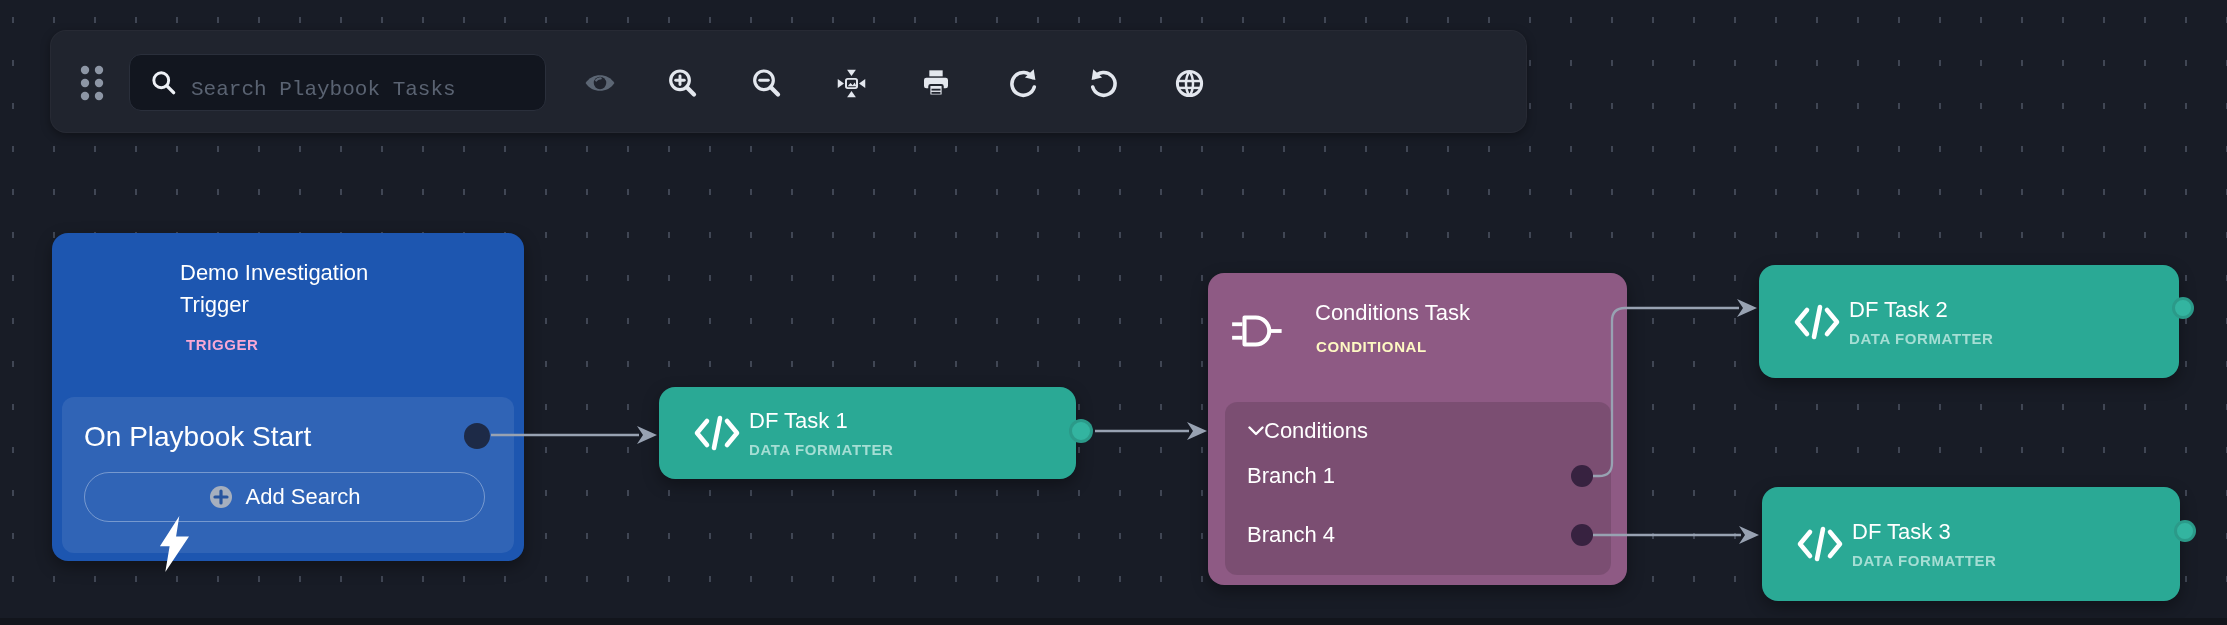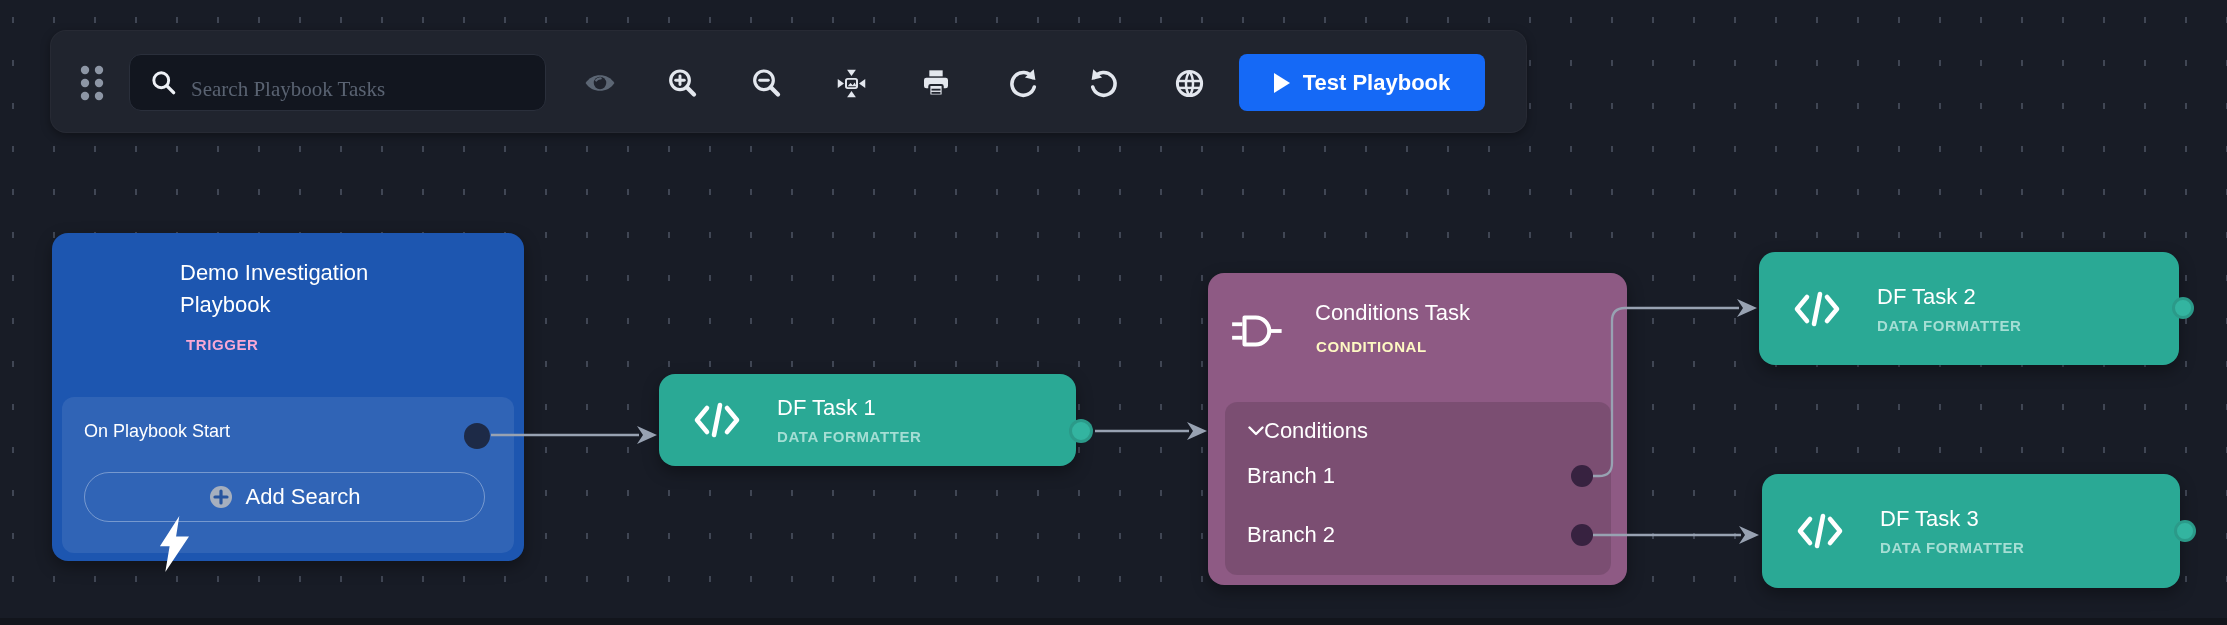--- a/index.html
+++ b/index.html
@@ -26,21 +26,21 @@
     box-shadow:0 3px 10px rgba(0,0,0,0.35);
   }
   .drag-handle { position:absolute; left:26px; top:33px; width:30px; height:38px; cursor:grab; }
   .searchbox {
     position:absolute; left:78px; top:23px; width:417px; height:57px;
     background:#12161f; border:1px solid #2a2f3b; border-radius:12px;
     display:flex; align-items:center; gap:14px; padding-left:20px;
   }
   .searchbox input {
     flex:1; background:transparent; border:none; outline:none;
-    font-family:Liberation Serif, serif; font-size:21px; color:#c3cad6; height:100%;margin-top:13px;
+    font-family:Liberation Mono, monospace; font-size:21px; color:#c3cad6; height:100%;margin-top:13px;
   }
   .searchbox input::placeholder { color:#5a6372; }
   .tb-btn {
     position:absolute; top:32px; width:40px; height:40px;
     background:transparent; border:none; cursor:pointer;
     display:flex; align-items:center; justify-content:center;
   }
   .test-btn {
     position:absolute; left:1188px; top:23px; width:246px; height:57px;
     background:#1569f6; border:none; border-radius:8px; cursor:pointer;
@@ -55,31 +55,31 @@
 
   
   .trigger-node { left:52px; top:233px; width:472px; height:328px; background:#1d56b0; }
   .trigger-node .bolt { position:absolute; left:98px; top:283px; }
   .trigger-node .t-title { position:absolute; left:128px; top:24px; width:250px; line-height:32px; }
   .trigger-node .t-type  { position:absolute; left:134px; top:103px; color:#f9a8d4; }
   .trigger-panel {
     position:absolute; left:10px; top:164px; width:452px; height:156px;
     background:rgba(255,255,255,0.085); border-radius:12px;
   }
-  .trigger-row-label { position:absolute; left:22px; top:24px; color:#fff; font-size:18px; }
+  .trigger-row-label { position:absolute; left:22px; top:24px; color:#fff; font-size:28px; }
   .trigger-port { position:absolute; left:402px; top:26px; width:26px; height:26px; border-radius:50%; background:#1d2a47; }
   .add-trigger-btn {
     position:absolute; left:22px; top:75px; width:401px; height:50px;
     background:transparent; border:1.5px solid rgba(255,255,255,0.34); border-radius:25px;
     display:flex; align-items:center; justify-content:center; gap:13px;
     color:#fff; font-family:"Liberation Sans", sans-serif; font-size:22px; cursor:pointer;
   }
 
   
-  .df-node { background:#2aa995; display:flex; align-items:center; padding-left:34px; gap:36px; }
+  .df-node { background:#2aa995; display:flex; align-items:center; padding-left:34px; gap:8px;margin-top:13px; }
   .df-node .texts { display:flex; flex-direction:column; gap:7px; }
   .df-node .node-type { color:#a5ded4; }
   #df1 { left:659px;  top:374px; width:417px; height:92px; }
   #df2 { left:1759px; top:252px; width:420px; height:113px; }
   #df3 { left:1762px; top:474px; width:418px; height:114px; }
   .df-port {
     position:absolute; width:24px; height:24px; border-radius:50%;
     background:#33b4a0; border:3px solid rgba(0,0,0,0.14); z-index:4;
   }
   #df1-port { left:1069px; top:419px; }
@@ -192,33 +192,27 @@
 
     <button class="tb-btn" style="left:1118px">
       <svg width="33" height="33" viewBox="0 0 24 24">
         <circle cx="12" cy="12" r="8.8" fill="none" stroke="#e3e7ee" stroke-width="2.2"></circle>
         <path d="M12,3.2 C8.6,7.5 8.6,16.5 12,20.8 M12,3.2 C15.4,7.5 15.4,16.5 12,20.8" fill="none" stroke="#e3e7ee" stroke-width="1.8"></path>
         <line x1="3.6" y1="10.2" x2="20.4" y2="10.2" stroke="#e3e7ee" stroke-width="1.8"></line>
         <line x1="4.2" y1="15.2" x2="19.8" y2="15.2" stroke="#e3e7ee" stroke-width="1.8"></line>
       </svg>
     </button>
 
-    <button class="test-btn">
-      <svg width="16" height="20" viewBox="0 0 16 20">
-        <polygon points="0,0 16,10 0,20" fill="#ffffff"></polygon>
-      </svg>
-      <span>Test Playbook</span>
-    </button>
   </div>
 
   <div class="node trigger-node">
     <svg class="bolt" width="50" height="56" viewBox="0 0 32 52">
       <polygon points="20,0 2,28 11,28 7,52 29,19 17,19" fill="#ffffff"></polygon>
     </svg>
-    <div class="node-title t-title">Demo Investigation Playbook</div>
+    <div class="node-title t-title">Demo Investigation Trigger</div>
     <div class="node-type t-type">TRIGGER</div>
 
     <div class="trigger-panel">
       <div class="trigger-row-label">On Playbook Start</div>
       <div class="trigger-port"></div>
       <button class="add-trigger-btn">
         <svg width="24" height="24" viewBox="0 0 24 24">
           <circle cx="12" cy="12" r="11" fill="#a6afbe"></circle>
           <line x1="12" y1="6" x2="12" y2="18" stroke="#27549e" stroke-width="3.2" stroke-linecap="round"></line>
           <line x1="6" y1="12" x2="18" y2="12" stroke="#27549e" stroke-width="3.2" stroke-linecap="round"></line>
@@ -252,21 +246,21 @@
     <div class="node-type c-type">CONDITIONAL</div>
 
     <div class="cond-panel">
       <div class="cond-row conditions-row">
         <svg width="16" height="10" viewBox="0 0 16 10">
           <polyline points="1.5,1.5 8,8 14.5,1.5" fill="none" stroke="#fff" stroke-width="2.4" stroke-linecap="round" stroke-linejoin="round"></polyline>
         </svg>
         <span>Conditions</span>
       </div>
       <div class="cond-row branch1-label">Branch 1</div>
-      <div class="cond-row branch2-label">Branch 2</div>
+      <div class="cond-row branch2-label">Branch 4</div>
       <div class="branch-port" id="branch1-port"></div>
       <div class="branch-port" id="branch2-port"></div>
     </div>
   </div>
 
   <div class="node df-node" id="df2">
     <svg width="48" height="42" viewBox="0 0 48 40">
       <polyline points="14,8 4,20 14,32" fill="none" stroke="#fff" stroke-width="4.6" stroke-linecap="round" stroke-linejoin="round"></polyline>
       <polyline points="34,8 44,20 34,32" fill="none" stroke="#fff" stroke-width="4.6" stroke-linecap="round" stroke-linejoin="round"></polyline>
       <line x1="27" y1="5" x2="21" y2="35" stroke="#fff" stroke-width="4.6" stroke-linecap="round"></line>

